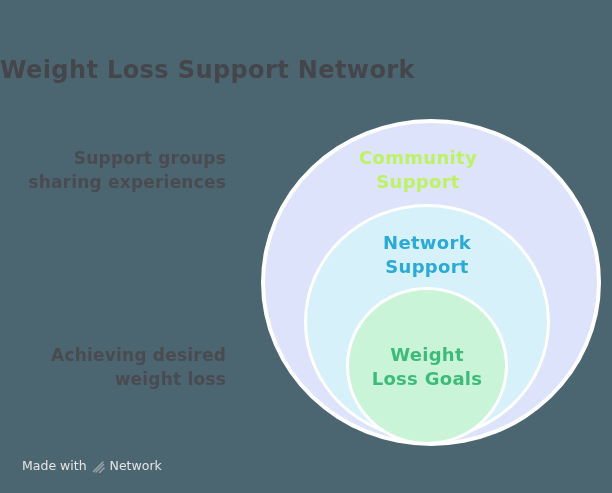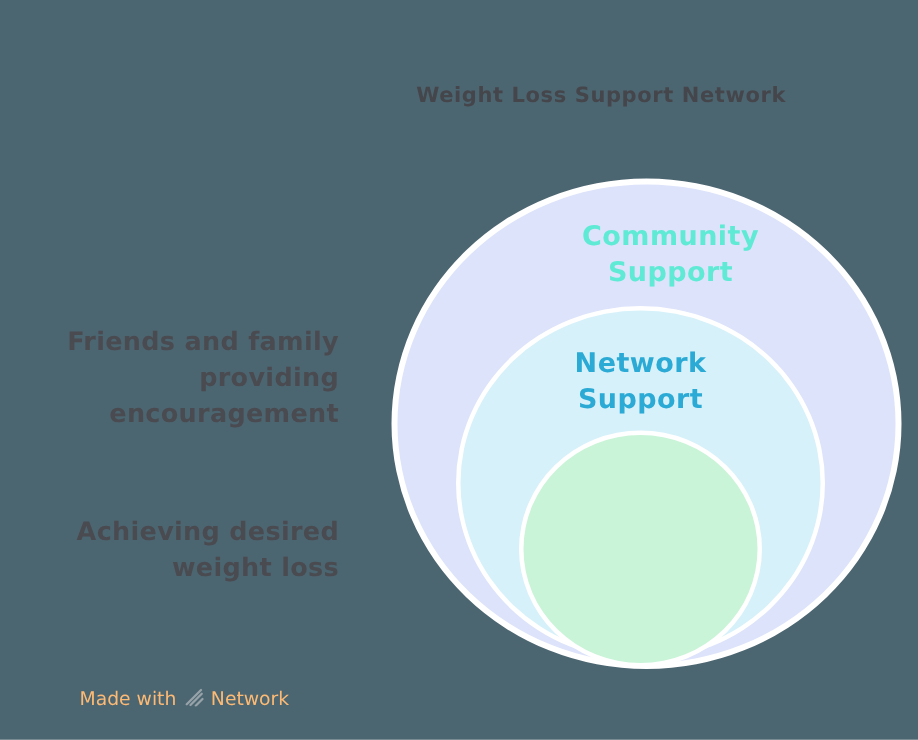--- a/index.html
+++ b/index.html
@@ -15,22 +15,22 @@
     font-family: "DejaVu Sans", sans-serif;
   }
 
   
   .title {
     position: absolute;
     left: 0;
     top: 56px;
     width: 524px;
     margin: 0;
-    text-align: right;
-    font-size: 14px;
+    text-align: left;
+    font-size: 24px;
     font-weight: bold;
     letter-spacing: 0.4px;
     color: #45464B;
   }
 
   
   .note {
     position: absolute;
     left: 6px;
     width: 220px;
@@ -74,67 +74,67 @@
   .bubble-label {
     position: absolute;
     width: 200px;
     text-align: center;
     font-size: 18px;
     font-weight: bold;
     line-height: 24px;
     letter-spacing: 0.3px;
     white-space: pre-line;
   }
-  .label-community { left: 347px; top: 146px; color: #5eead4; }
+  .label-community { left: 318px; top: 146px; color: #bef264; }
   .label-personal  { left: 327px; top: 231px; color: #2BAAD5; }
   .label-goals     { left: 327px; top: 343px; color: #3EBB7B; }
 
   
   .watermark {
     position: absolute;
     left: 22px;
     top: 458px;
     display: flex;
-    align-items: flex-start;
+    align-items: flex-end;
     gap: 5px;
     font-size: 12.5px;
-    color: #fdba74;
-    margin-left: 31px;
+    color: #e5e5e5;
   }
   .watermark svg {
     display: block;
   }
 </style>
 </head>
 <body>
 
 <div class="stage">
 
   <h1 class="title">Weight Loss Support Network</h1>
 
+  <div class="note note-community">Support groups
+sharing experiences</div>
 
-  <div class="note note-personal">Friends and family
-providing
-encouragement</div>
 
   <div class="note note-goals">Achieving desired
 weight loss</div>
 
   <div class="circle circle-outer"></div>
 
   <div class="circle circle-middle"></div>
 
   <div class="circle circle-inner"></div>
 
   <div class="bubble-label label-community">Community
 Support</div>
 
   <div class="bubble-label label-personal">Network
 Support</div>
 
+  <div class="bubble-label label-goals">Weight
+Loss Goals</div>
 
   <div class="watermark">
     <span>Made with</span>
     <span>
       <svg width="13" height="13" viewBox="0 0 13 13" fill="none">
         <path d="M1.5 11.5 L11 2 M4 12 L11.5 4.5 M7.5 12.5 L12 8" stroke="#97A3A9" stroke-width="1.5" stroke-linecap="round"></path>
       </svg>
     </span>
     <span>Network</span>
   </div>

